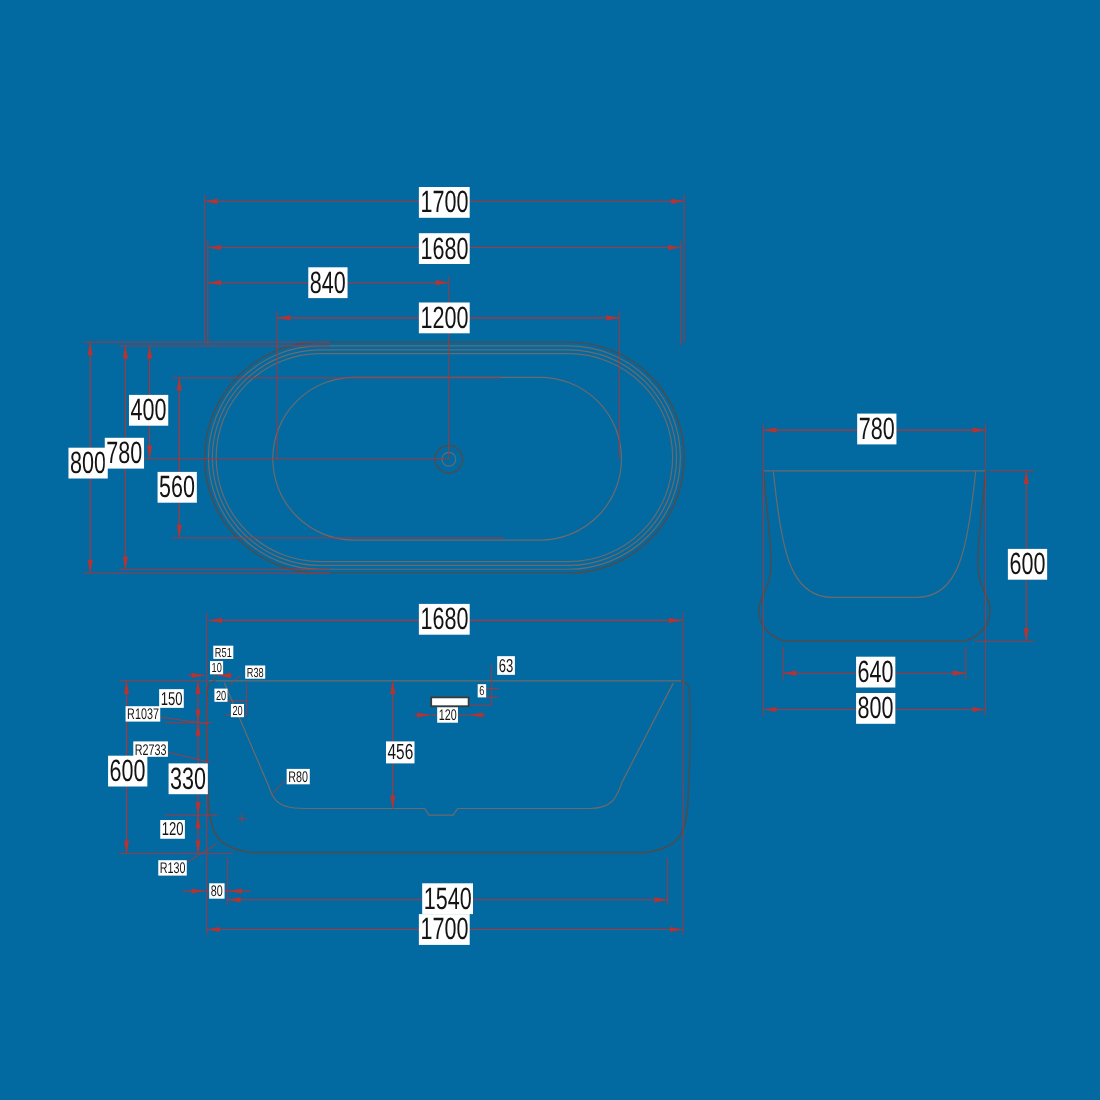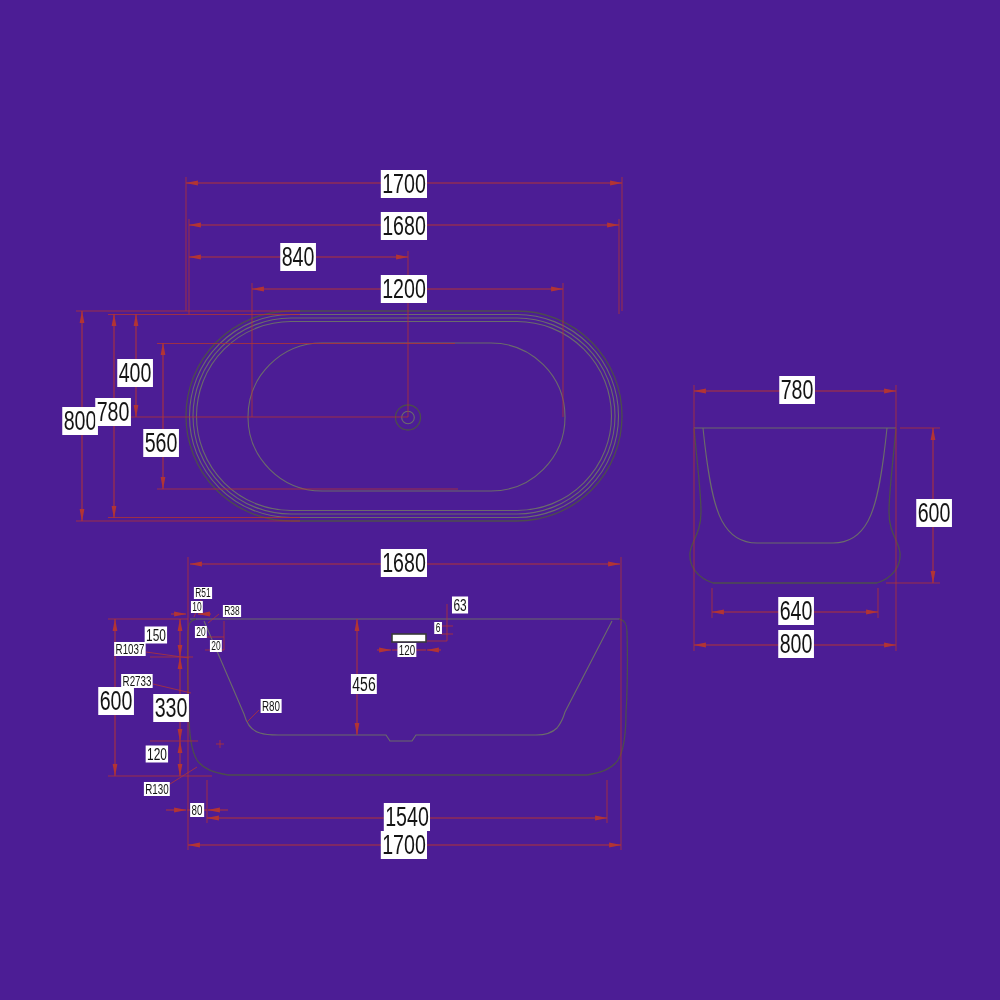--- a/index.html
+++ b/index.html
@@ -1,16 +1,16 @@
 <!DOCTYPE html>
 <html><head>
 <meta charset="utf-8">
 <style>
   html,body{margin:0;padding:0;background:#fff;}
-  #stage{position:relative;width:1000px;height:1000px;background:#4c1d95;overflow:hidden;
+  #stage{position:relative;width:1000px;height:1000px;background:#0369a1;overflow:hidden;
          font-family:"Liberation Sans",sans-serif;}
   #linework{position:absolute;left:0;top:0;}
   .lbl{position:absolute;color:#141414;background:#ffffff;white-space:nowrap;line-height:1;
        padding:0 2px;transform:translate(-50%,-50%) scaleX(0.70);font-weight:400;}
   .xl{font-size:28px;}
   .lg{font-size:20px;}
   .md{font-size:17px;}
   .sm{font-size:14px;}
   .xs{font-size:12px;}
   

